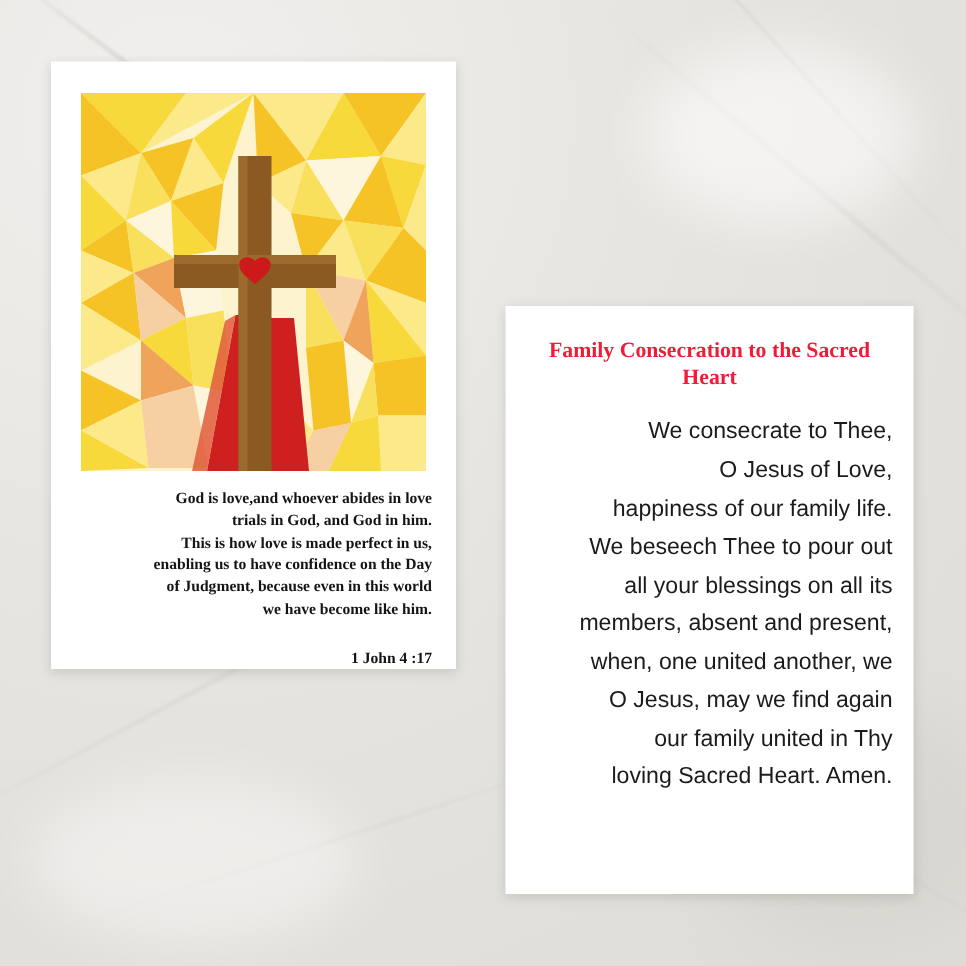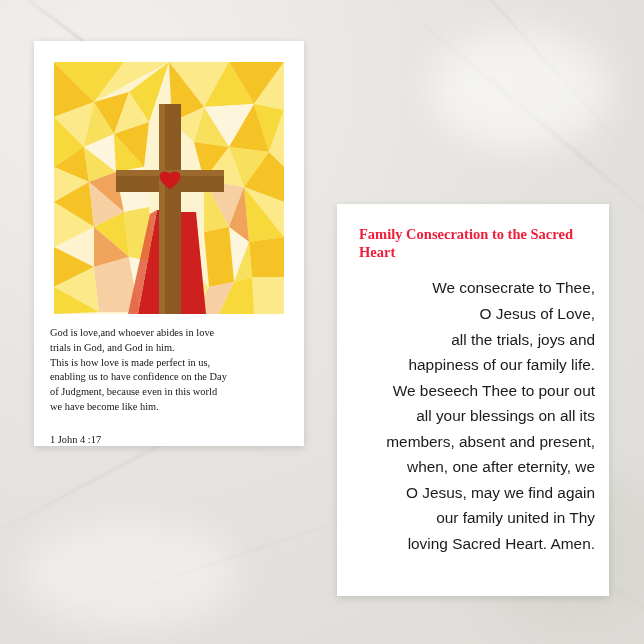--- a/index.html
+++ b/index.html
@@ -70,36 +70,37 @@
     margin: 21px 20px 0 20px;
     width: 230px;
     height: 252px;
     overflow: hidden;
     background: #fff9e0;
   }
   .art svg { display: block; }
 
   .verse {
     margin: 12px 16px 0 16px;
-    text-align: left;
+    text-align: right;
     font-family: "Liberation Serif", serif;
     font-size: 10.4px;
     line-height: 1.42;
     color: #141414;
+    font-weight: bold;
   }
   .verse .ref {
     display: block;
     margin-top: 18px;
     font-size: 10.4px;
   }
 
   
   .back-title {
     margin: 22px 22px 0 22px;
-    text-align: left;
+    text-align: center;
     font-family: "Liberation Serif", serif;
     font-size: 14.5px;
     line-height: 1.22;
     font-weight: bold;
     color: #ef1c38;
   }
   .back-body {
     margin: 14px 14px 0 14px;
     text-align: right;
     font-family: "Liberation Sans", sans-serif;
@@ -215,25 +216,24 @@
       <span>we have become like him.</span>
       <span class="ref">1 John 4 :17</span>
     </div>
   </div>
 
   <div class="card card-back">
     <div class="back-title">Family Consecration to the Sacred Heart</div>
     <div class="back-body">
       <div>We consecrate to Thee,</div>
       <div>O Jesus of Love,</div>
-      <div>all the trials, joys and</div>
       <div>happiness of our family life.</div>
       <div>We beseech Thee to pour out</div>
       <div>all your blessings on all its</div>
       <div>members, absent and present,</div>
-      <div>when, one after eternity, we</div>
+      <div>when, one united another, we</div>
       <div>O Jesus, may we find again</div>
       <div>our family united in Thy</div>
       <div>loving Sacred Heart. Amen.</div>
     </div>
   </div>
 
 </div>
 
 </body></html>

